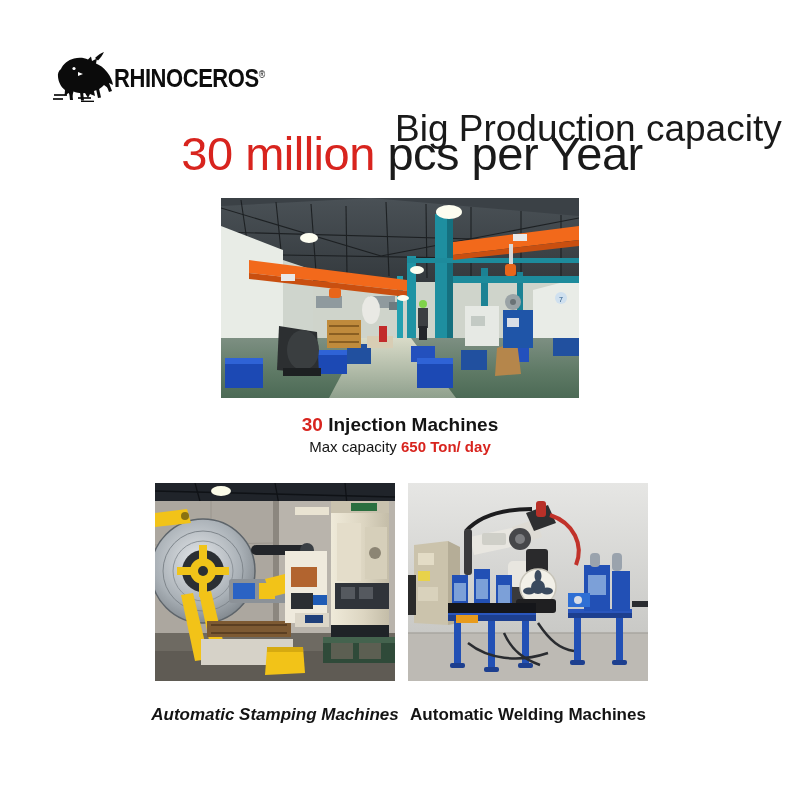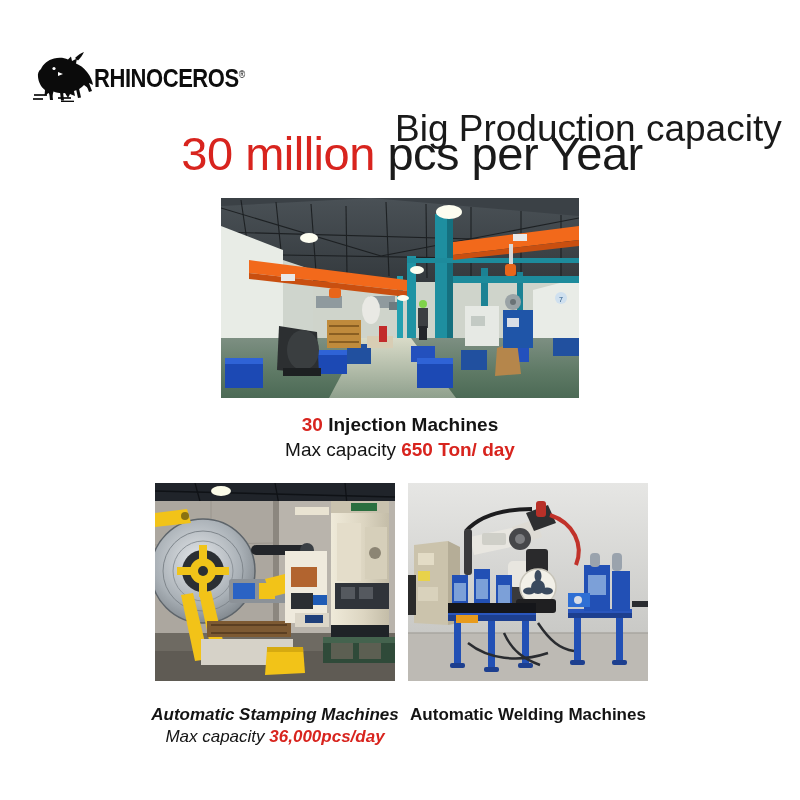--- a/index.html
+++ b/index.html
@@ -19,21 +19,21 @@
   
   .header {
     position: absolute;
     top: 52px;
     left: 0;
     width: 800px;
     height: 56px;
   }
   .logo {
     position: absolute;
-    left: 32px;
+    left: 52px;
     top: 0;
     width: 200px;
     height: 52px;
   }
   .logo-mark {
     position: absolute;
     left: 0;
     top: 0;
     width: 66px;
     height: 50px;
@@ -106,21 +106,21 @@
     text-align: center;
     line-height: 1.32;
     white-space: nowrap;
   }
   .caption .line1 {
     font-size: 19px;
     font-weight: bold;
     color: #141414;
   }
   .caption .line2 {
-    font-size: 19px;
+    font-size: 15px;
     font-weight: 400;
     color: #141414;
   }
   .caption .red { color: #d8241e; font-weight: bold; }
   .caption .blk { color: #141414; font-weight: bold; }
 
   #caption-injection { left: 180px; top: 412px; width: 440px; }
   #caption-stamping  { left: 125px; top: 704px; width: 300px; font-style: italic; }
   #caption-welding   { left: 378px; top: 704px; width: 300px; }
 
@@ -480,18 +480,17 @@
     <g stroke="#2a2c30" stroke-width="2.5" fill="none">
       <path d="M60 160 C80 176 110 180 140 170"></path>
       <path d="M130 140 C142 158 152 166 166 168"></path>
       <path d="M96 150 C104 168 116 176 132 182"></path>
     </g>
   </svg>
 </div>
 
 <div class="caption" id="caption-stamping">
   <div class="line1">Automatic Stamping Machines</div>
-  <div class="line2"><span>Max capacity </span><span class="red">36,000pcs/day</span></div>
 </div>
 
 <div class="caption" id="caption-welding">
   <div class="line1">Automatic Welding Machines</div>
 </div>
 
 </body></html>

